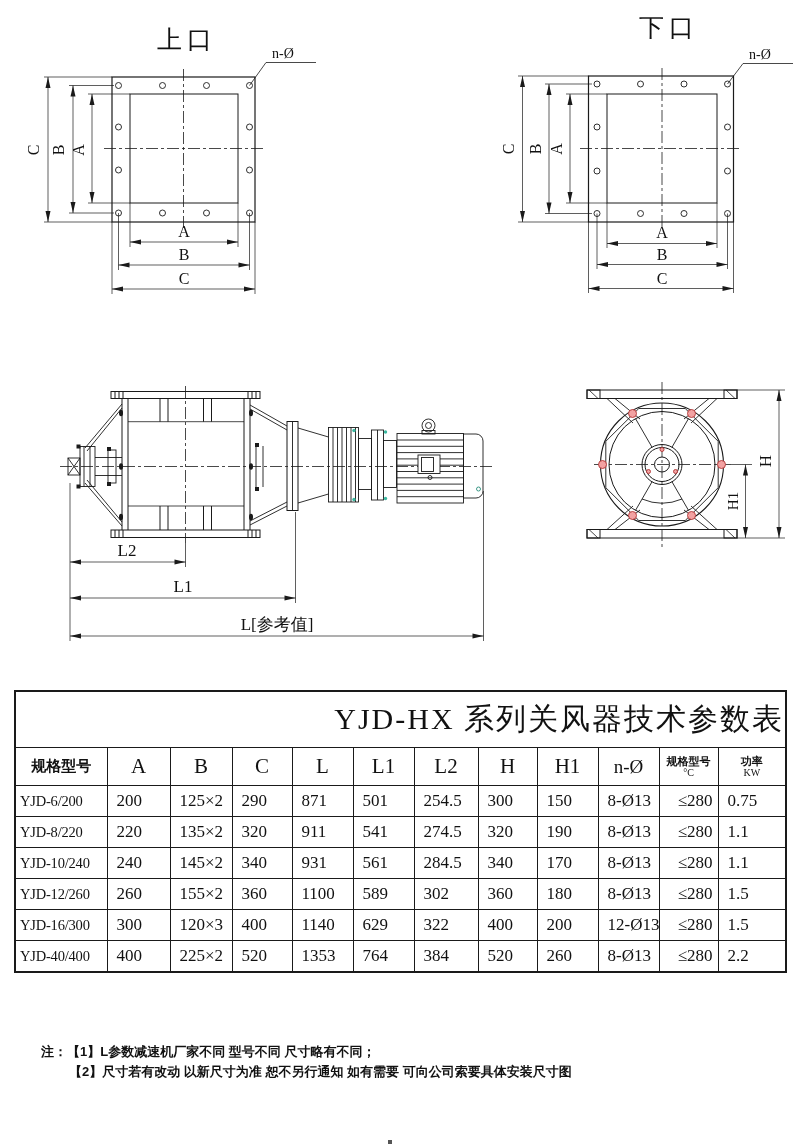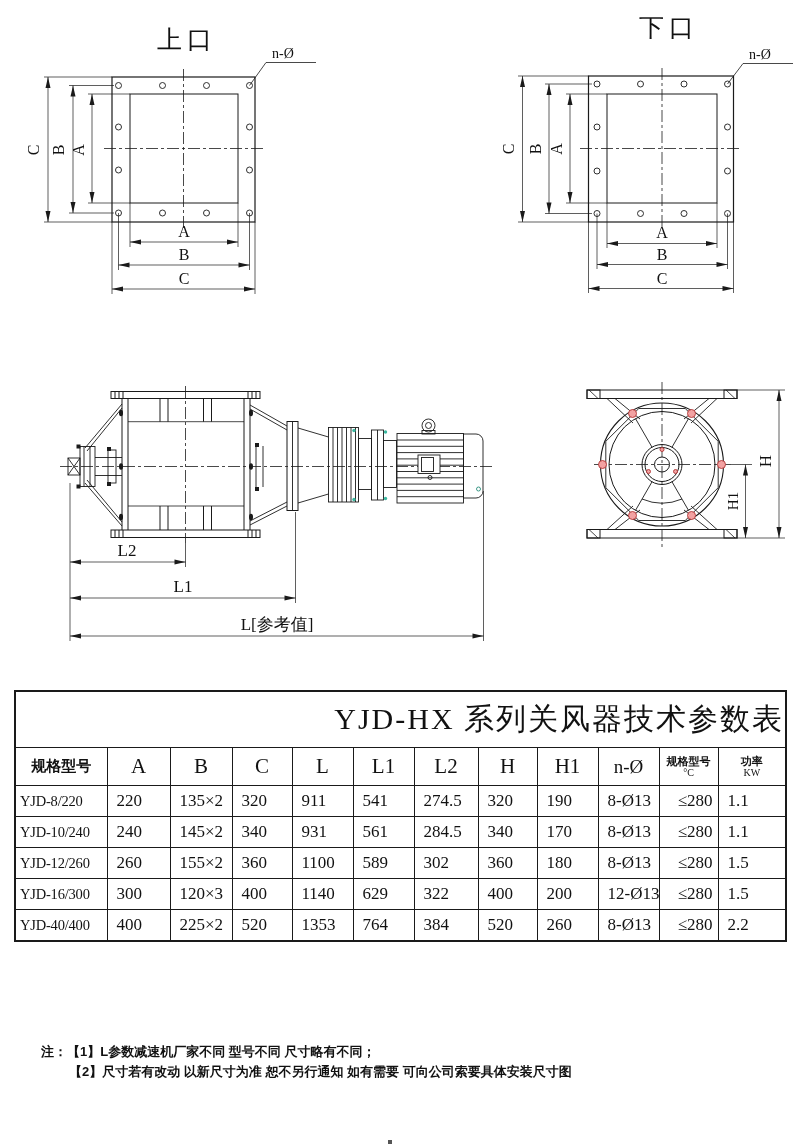--- a/index.html
+++ b/index.html
@@ -432,20 +432,34 @@
           <span class="h-small">规格型号</span>
           <span class="h-sub">°C</span>
         </th>
         <th>
           <span class="h-small">功率</span>
           <span class="h-sub">KW</span>
         </th>
       </tr>
     </thead>
     <tbody>
+        <tr>
+          <td>YJD-6/200</td>
+          <td>200</td>
+          <td>125×2</td>
+          <td>290</td>
+          <td>871</td>
+          <td>501</td>
+          <td>254.5</td>
+          <td>300</td>
+          <td>150</td>
+          <td>8-Ø13</td>
+          <td>≤280</td>
+          <td>0.75</td>
+        </tr>
         <tr>
           <td>YJD-8/220</td>
           <td>220</td>
           <td>135×2</td>
           <td>320</td>
           <td>911</td>
           <td>541</td>
           <td>274.5</td>
           <td>320</td>
           <td>190</td>

